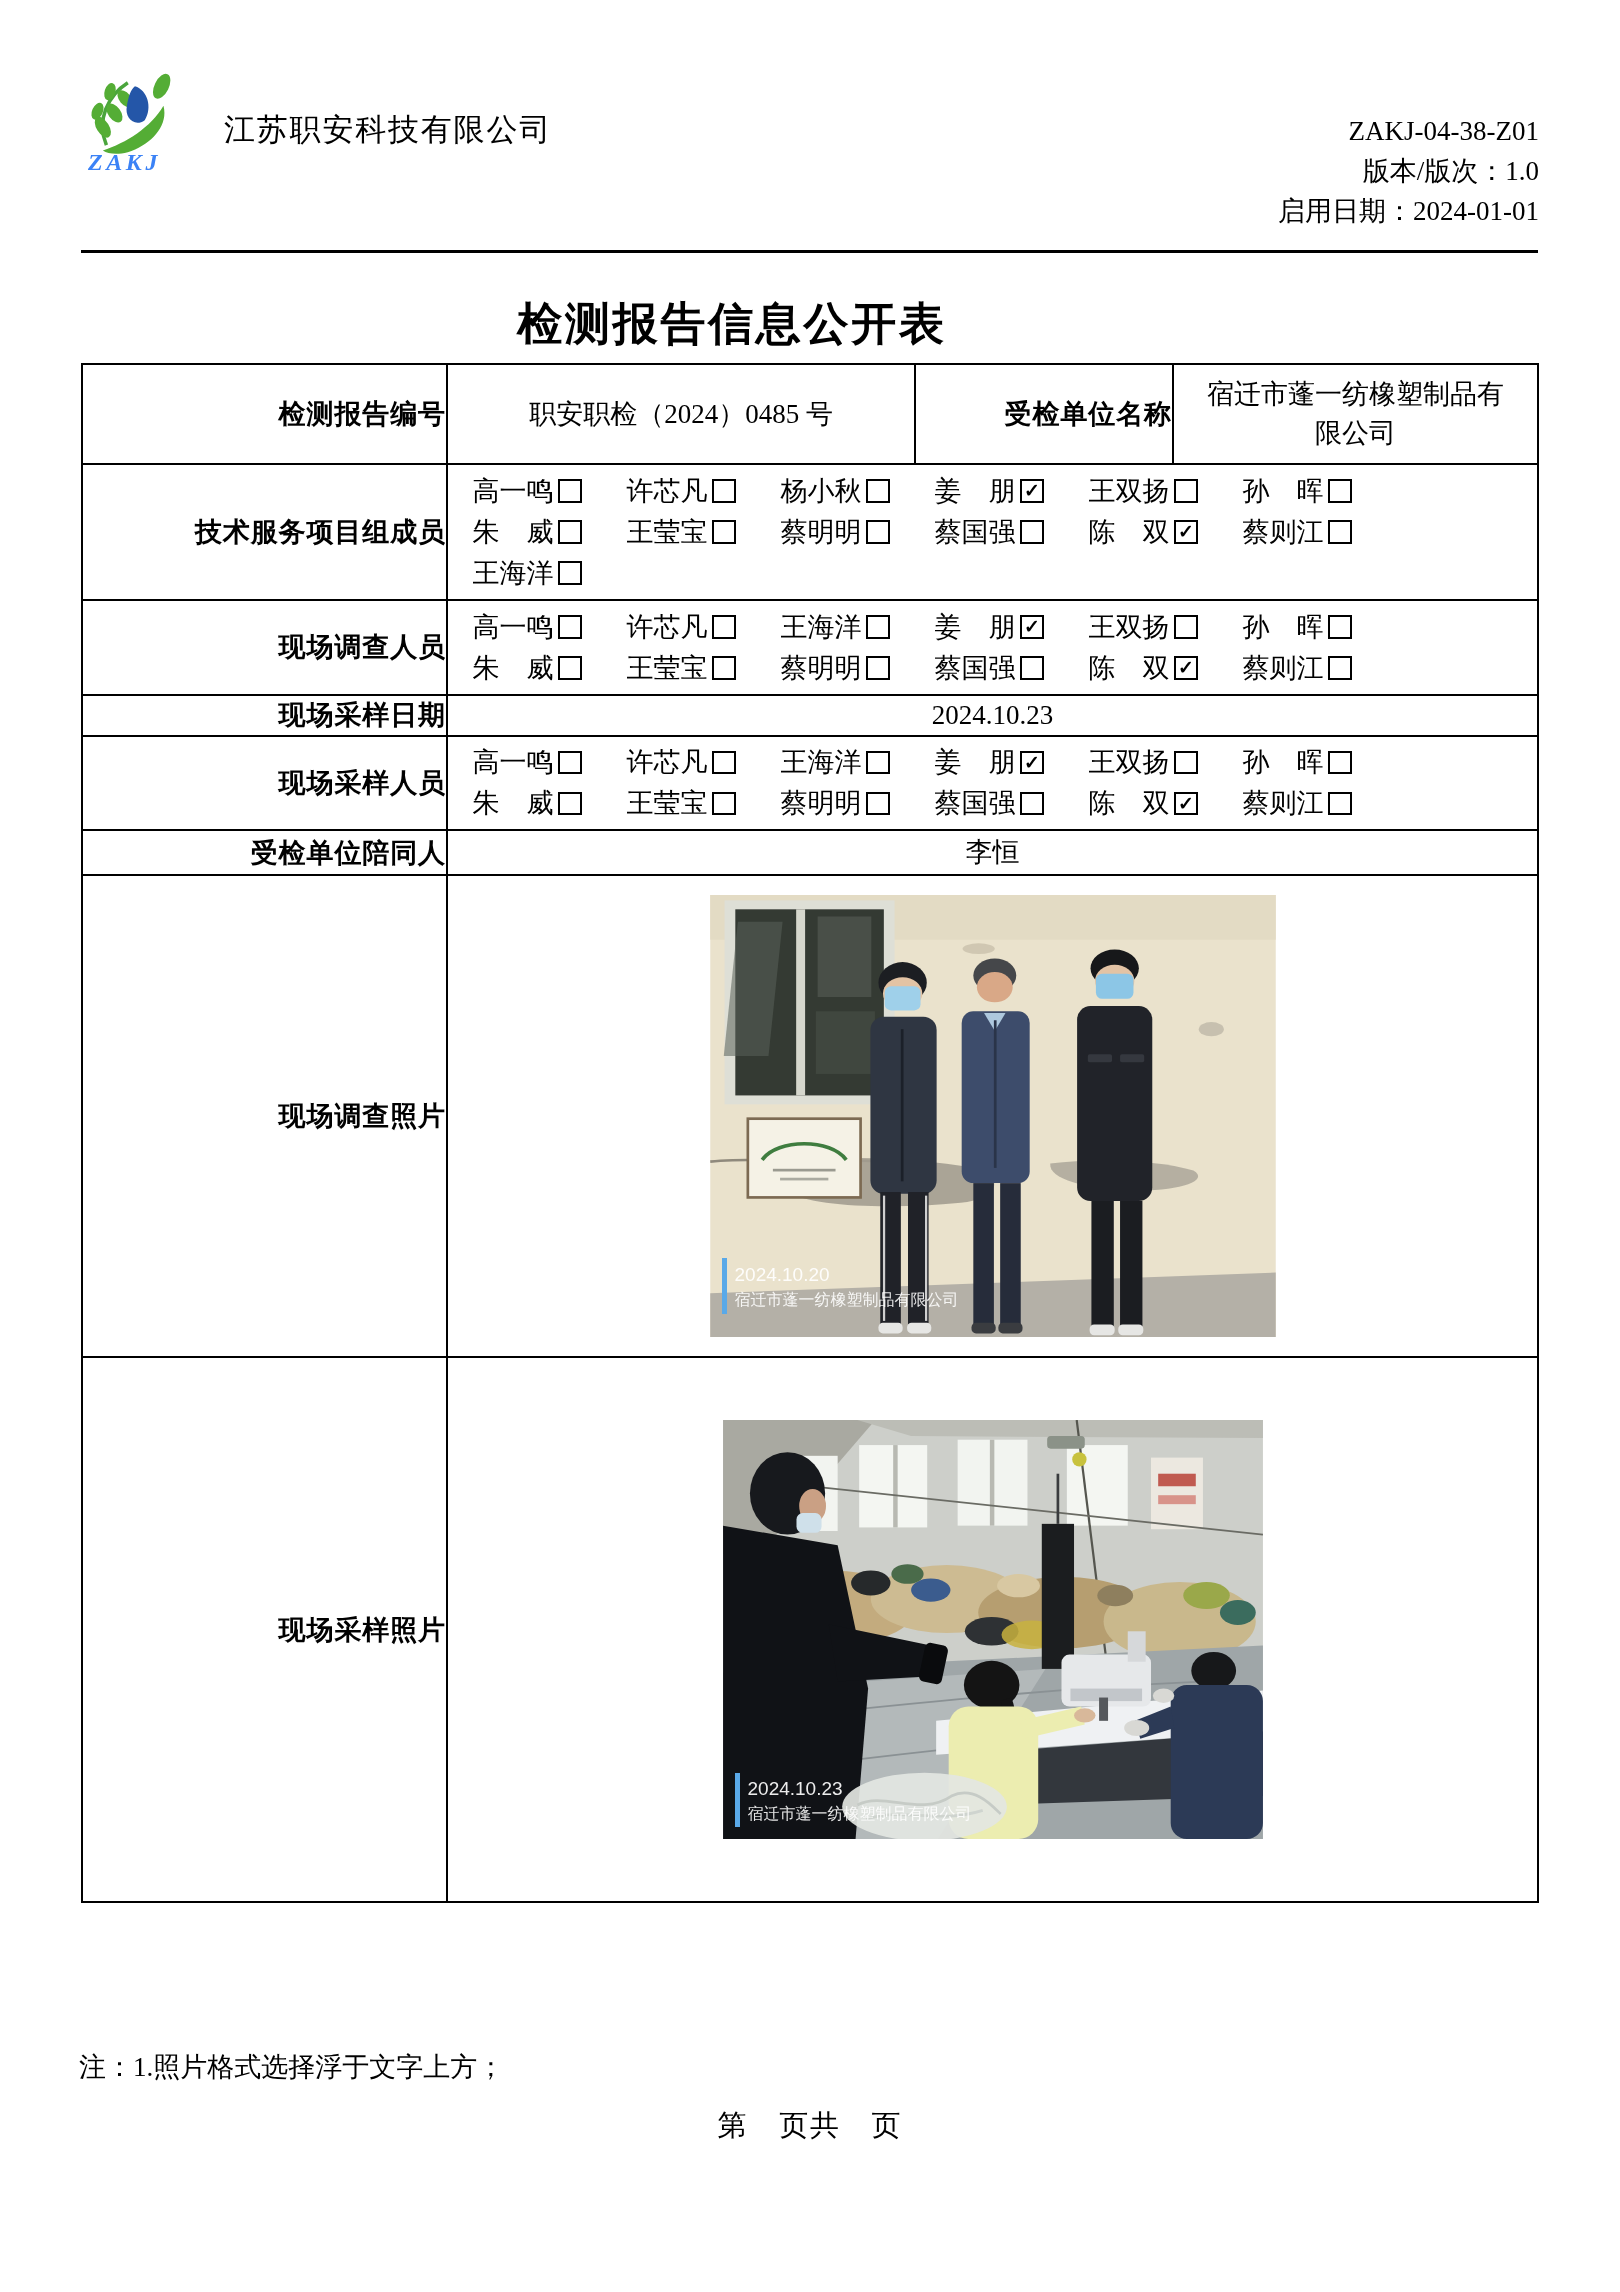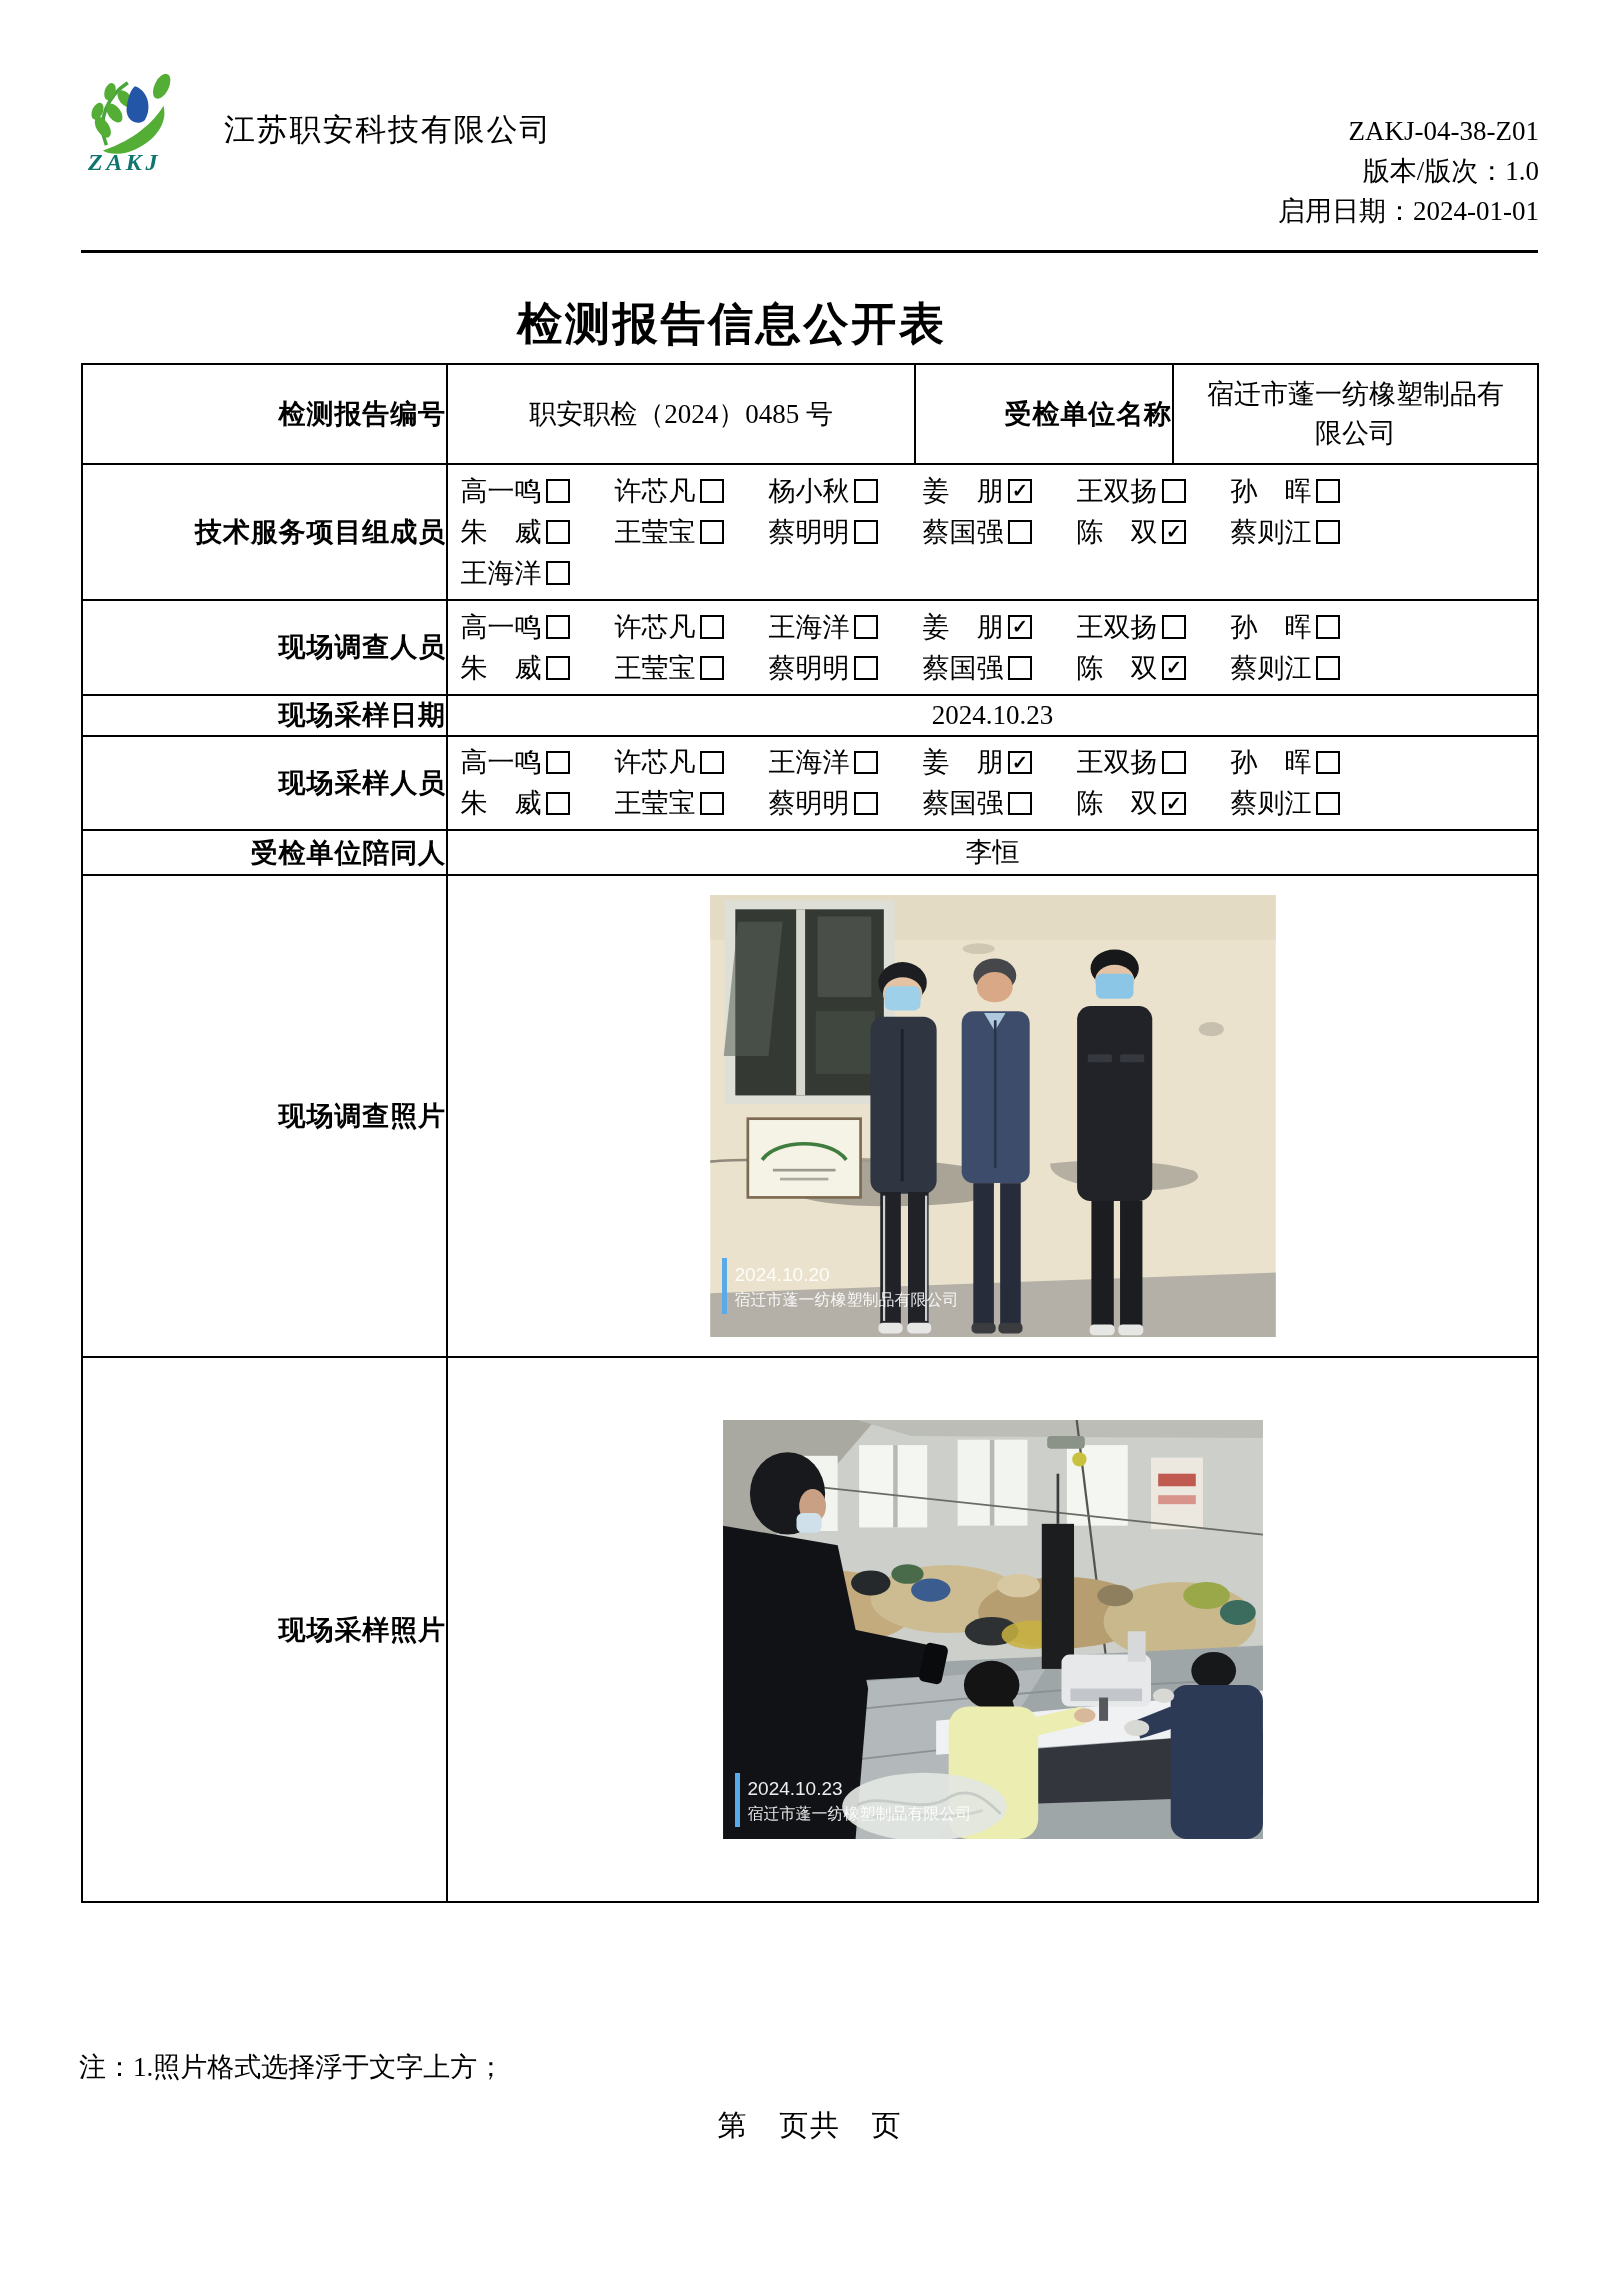--- a/index.html
+++ b/index.html
@@ -3,40 +3,40 @@
 <meta charset="utf-8">
 <style>
   html,body{margin:0;padding:0;background:#ffffff;}
   body{width:1620px;height:2293px;position:relative;overflow:hidden;
        font-family:"Liberation Serif","DejaVu Serif",serif;color:#000;}
   .abs{position:absolute;}
 
   
   #logo{left:76px;top:72px;width:125px;height:82px;}
   #logo-text{left:88px;top:149px;font-family:"Liberation Serif","DejaVu Serif",serif;
-             font-style:italic;font-weight:bold;font-size:24px;letter-spacing:3.6px;color:#0f766e;}
+             font-style:italic;font-weight:bold;font-size:24px;letter-spacing:3.6px;color:#3b82f6;}
   #company-name{left:224px;top:109px;font-size:31px;letter-spacing:1.8px;}
   #doc-meta{right:81px;top:111px;text-align:right;font-size:27px;line-height:40px;}
   #header-rule{left:81px;top:250px;width:1457px;height:2.7px;background:#000;}
 
   
   #page-title{left:0;top:294px;width:1464px;text-align:center;font-size:45px;font-weight:bold;
               letter-spacing:2.7px;font-family:"Liberation Sans","DejaVu Sans",sans-serif;}
 
   
   table{position:absolute;left:81px;top:363px;width:1457px;border-collapse:collapse;
         table-layout:fixed;border:2.7px solid #000;}
   td{border:2.2px solid #000;vertical-align:middle;padding:0;font-size:27px;}
   td.lbl{font-family:"Liberation Sans","DejaVu Sans",sans-serif;font-weight:bold;
          text-align:right;letter-spacing:0.9px;}
   td.val{text-align:center;line-height:39px;}
   td.val.wrap{padding:0 27px;}
   td.addr{padding:0 36px;}
   td.names{padding:5.4px 0 5.4px 12.5px;}
-  .mline{display:flex;height:41px;}
+  .mline{display:flex;height:41px;margin-left:12px;}
   .pitem{width:154px;display:flex;align-items:center;flex:0 0 auto;}
   .pname{font-size:27px;white-space:pre;}
   .cb{width:19.7px;height:19.7px;border:2.7px solid #000;margin-left:4.5px;display:flex;
       align-items:center;justify-content:center;font-size:19px;font-weight:bold;line-height:1;flex:0 0 auto;}
   .center-list{padding-left:0;}
   .center-list .mline{justify-content:center;}
   .center-list .pitem{width:auto;margin:0 11.6px;}
   td.photo-cell{text-align:center;}
   .photo{position:relative;display:inline-block;vertical-align:middle;line-height:0;}
   .wm{position:absolute;left:12.5px;display:flex;align-items:stretch;text-align:left;}

